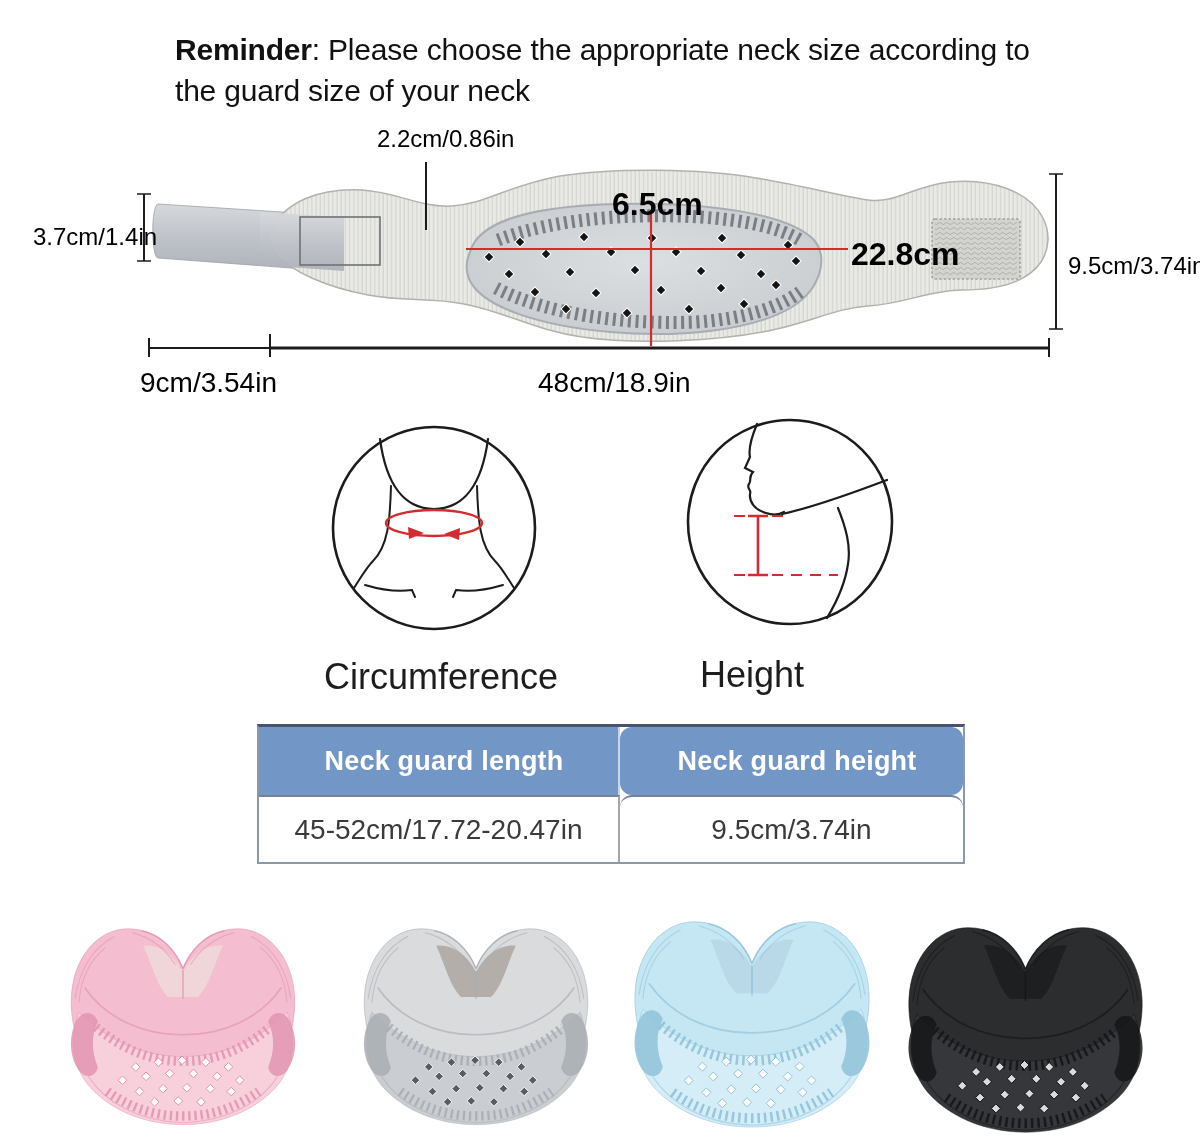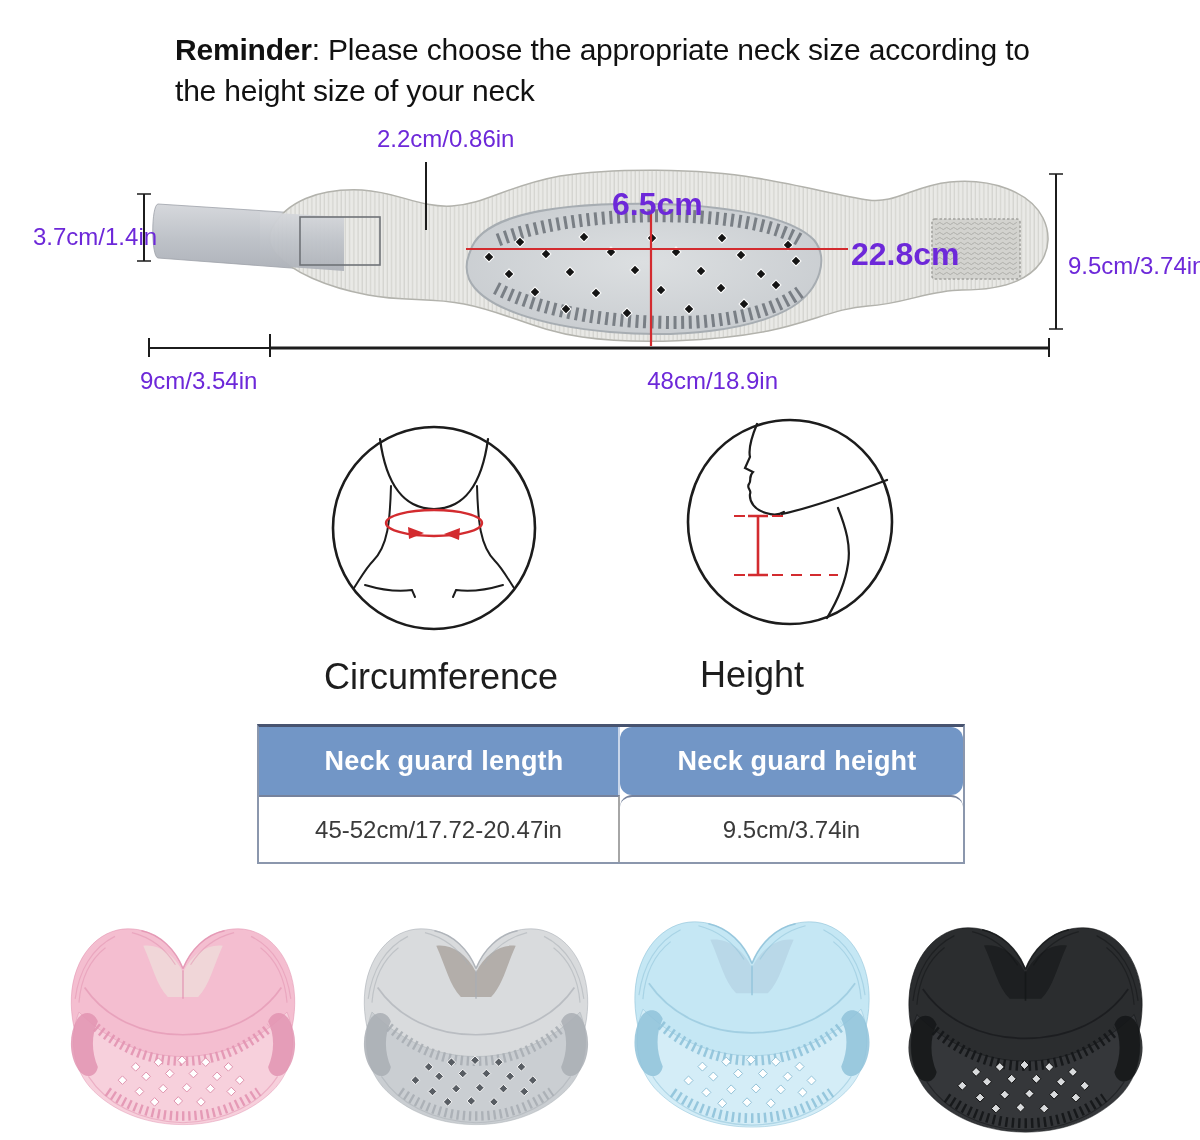--- a/index.html
+++ b/index.html
@@ -10,23 +10,23 @@
     font-family:"Liberation Sans", sans-serif; color:#1b1b1b;
   }
   .abs { position:absolute; }
   svg { display:block; overflow:visible; }
 
   
   .reminder { left:175px; top:13px; width:980px; font-size:30px; line-height:41px; color:#111; letter-spacing:-0.2px; }
   .reminder b { font-weight:bold; }
 
   
-  .dim { white-space:nowrap; font-size:24px; color:#6d28d9; }
+  .dim { white-space:nowrap; font-size:24px; color:#000000; }
   .dim.bold { font-weight:bold; font-size:32px; }
-  .dim.big { font-size:24px; }
+  .dim.big { font-size:28px; }
 
   
   .m-line { stroke:var(--measure,#1c1c1c); fill:none; }
   .red-line { stroke:var(--red,#d32b2f); fill:none; }
   .sketch { stroke:#1c1c1c; fill:none; stroke-linecap:round; }
 
   
   .circ-label { font-size:36px; color:#1d1d1d; text-align:center; }
 
   
@@ -36,37 +36,37 @@
     background:#fff;
   }
   .st-row { display:flex; }
   .st-cell { display:flex; align-items:center; justify-content:center; }
   .st-head .st-cell {
     height:68px; background:var(--header-bg,#7296c6); color:#fff;
     font-weight:bold; font-size:27px; letter-spacing:0.2px;padding-left:11px;
   }
   .st-head .st-cell:first-child { border-right:2px solid #c9d6ea; }
   .st-body .st-cell {
-    height:67px; background:#fff; color:#3a3a3a; font-size:24px;
+    height:67px; background:#fff; color:#3a3a3a; font-size:28px;
     border-top:2px solid #76829c;
   }
   .st-body .st-cell:first-child { border-right:2px solid #a6a6a6; }
   .st-c1 { width:361px; } .st-c2 { width:343px;border-radius:12px; }
 
   
   .collar { position:absolute; }
 </style>
 </head>
 <body>
 
 <div class="page" style="--red: #d32b2f; --measure: #1c1c1c; --header-bg: #7296c6;">
 
   <div class="abs reminder">
     <b>Reminder</b><span>: Please choose the appropriate neck size according to</span><br>
-    <span>the height size of your neck</span>
+    <span>the guard size of your neck</span>
   </div>
 
   <svg class="abs" style="left:0;top:130px" width="1200" height="235" viewBox="0 130 1200 235">
     <defs>
       <pattern id="ribs" width="4.2" height="10" patternUnits="userSpaceOnUse">
         <path d="M1,0 V10" stroke="#b9b9b2" stroke-width="1" opacity="0.55"></path>
       </pattern>
       <pattern id="mesh" width="7" height="5" patternUnits="userSpaceOnUse">
         <path d="M0,2.5 q1.7,-2.2 3.5,0 t3.5,0" stroke="#a9a9a5" stroke-width="0.9" fill="none"></path>
       </pattern>
@@ -164,21 +164,21 @@
       <path class="red-line" stroke-width="2.2" d="M651,195 V330"></path>
     </g>
   </svg>
 
   <div class="abs dim" style="left:377px;top:109px">2.2cm/0.86in</div>
   <div class="abs dim" style="left:33px;top:207px">3.7cm/1.4in</div>
   <div class="abs dim bold" style="left:612px;top:170px">6.5cm</div>
   <div class="abs dim bold" style="left:851px;top:220px">22.8cm</div>
   <div class="abs dim" style="left:1068px;top:236px">9.5cm/3.74in</div>
   <div class="abs dim big" style="left:140px;top:351px">9cm/3.54in</div>
-  <div class="abs dim big" style="left:538px;top:351px;width:240px;text-align:right">48cm/18.9in</div>
+  <div class="abs dim big" style="left:538px;top:351px;width:240px;text-align:left">48cm/18.9in</div>
 
   <svg class="abs" style="left:0;top:398px" width="1200" height="235" viewBox="0 398 1200 235">
 
     <g>
       <circle cx="434" cy="512" r="101" class="sketch" stroke-width="2.6"></circle>
       <path class="sketch" stroke-width="2.2" d="M380,423 C386,468 404,493 434,493 C464,493 482,468 488,423"></path>
       <path class="sketch" stroke-width="2" d="M391,470 C390,505 388,530 373,545 C366,552 360,563 354,572"></path>
       <path class="sketch" stroke-width="2" d="M477,470 C478,505 480,530 495,545 C502,552 508,563 514,572"></path>
       <path class="sketch" stroke-width="2" d="M365,569 Q392,577 412,574 l3,7"></path>
       <path class="sketch" stroke-width="2" d="M503,569 Q476,577 456,574 l-3,7"></path>

